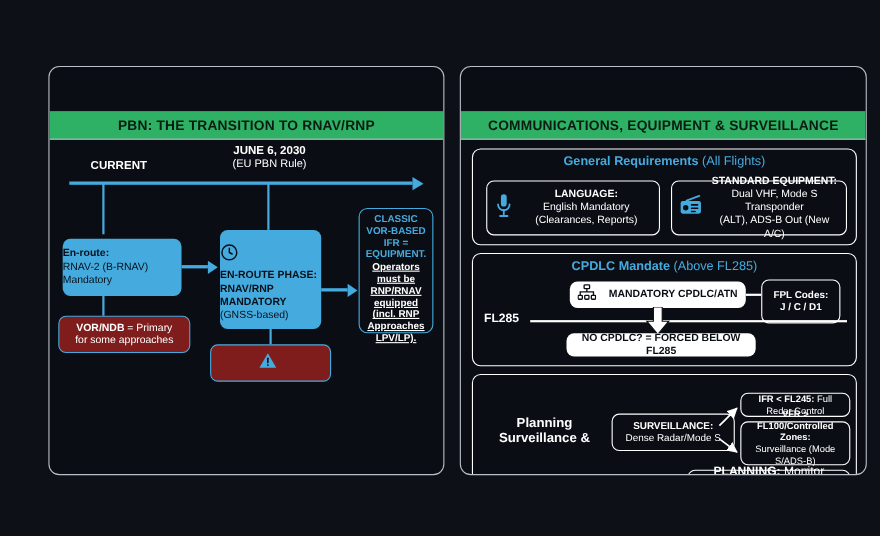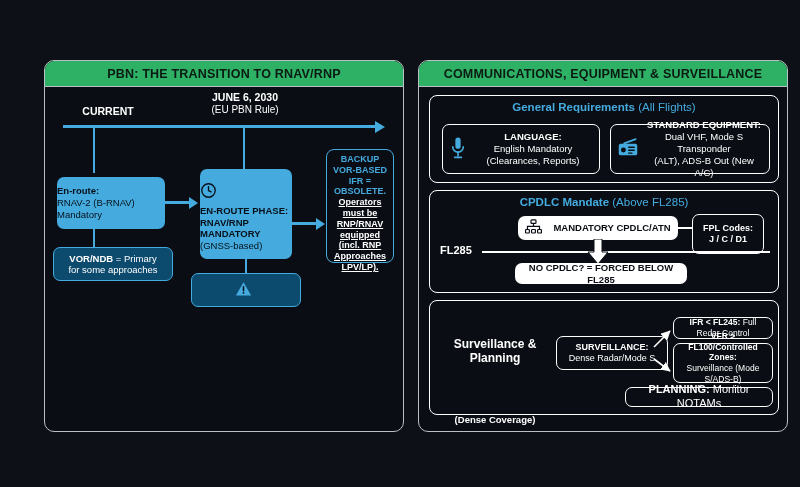--- a/index.html
+++ b/index.html
@@ -25,20 +25,21 @@
   }
   .panel-head {
     height: 26px;
     background: #2eb065;
     color: #0b1a12;
     font-size: 12.5px;
     font-weight: bold;
     letter-spacing: .2px;
     display: flex; align-items: center; justify-content: center;
     border-bottom: 1px solid #b9bfc7;
+    margin-top: 40px;
   }
   .panel-body { position: relative; width: 100%; height: calc(100% - 26px); }
 
   #left-panel  { left: 44px;  top: 60px; width: 360px; height: 372px; }
   #right-panel { left: 418px; top: 60px; width: 370px; height: 372px; }
 
   
   .card {
     position: absolute;
     background: #0a0e14;
@@ -80,21 +81,21 @@
     color: #071018;
     display: flex; flex-direction: column;
     align-items: flex-start; justify-content: center;
     text-align: center;
     line-height: 1.25;
   }
   .bluebox .b { font-weight: bold; }
 
   .darkpill {
     position: absolute;
-    background: #0c4a6e;
+    background: #7f1d1d;
     border: 1.5px solid #45abdf;
     border-radius: 7px;
     color: #ffffff;
     display: flex; align-items: center; justify-content: center;
     text-align: center; line-height: 1.2;
     font-size: 9.5px;
     padding: 3px 5px;
   }
   .darkpill b { color: #ffffff; }
 
@@ -219,21 +220,21 @@
             <path d="M12 9 V14.2" stroke="#0a0e14" stroke-width="2" stroke-linecap="round"></path>
             <circle cx="12" cy="17.2" r="1.15" fill="#0a0e14"></circle>
           </svg>
         </span>
       </div>
 
       <div class="connector" style="left:247px; top:135px; width:24px; height:3px;"></div>
       <div class="arrow-r" style="left:271px; top:130.5px;"></div>
 
       <div class="outline-box" style="left:281px; top:62px; width:68px; height:114px;">
-        <div class="hdr">BACKUP VOR-BASED IFR = OBSOLETE.</div>
+        <div class="hdr">CLASSIC VOR-BASED IFR = EQUIPMENT.</div>
         <div class="bdy">Operators must be RNP/RNAV equipped (incl. RNP Approaches LPV/LP).</div>
       </div>
 
     </div>
   </div>
 
   <div class="panel" id="right-panel">
     <div class="panel-head">COMMUNICATIONS, EQUIPMENT &amp; SURVEILLANCE</div>
     <div class="panel-body">
 
@@ -314,22 +315,22 @@
         </div>
 
         <div class="wcard" style="left:85px; top:72px; width:172px; height:21px;">
           <span>NO CPDLC? = FORCED BELOW FL285</span>
         </div>
       </div>
 
       <div class="card" style="left:10px; top:213px; width:350px; height:115px;">
 
         <div class="sp-title" style="left:6px; top:36px; width:118px;">
+          <div>Planning</div>
           <div>Surveillance &amp;</div>
-          <div>Planning</div>
           <div class="sub">(Dense Coverage)</div>
         </div>
 
         <div class="minicard" style="left:126px; top:35px; width:112px; height:34px; justify-content:center;">
           <span class="txt" style="font-size:9px;">
             <span class="b">SURVEILLANCE:</span><br>
             <span>Dense Radar/Mode S</span>
           </span>
         </div>
 

